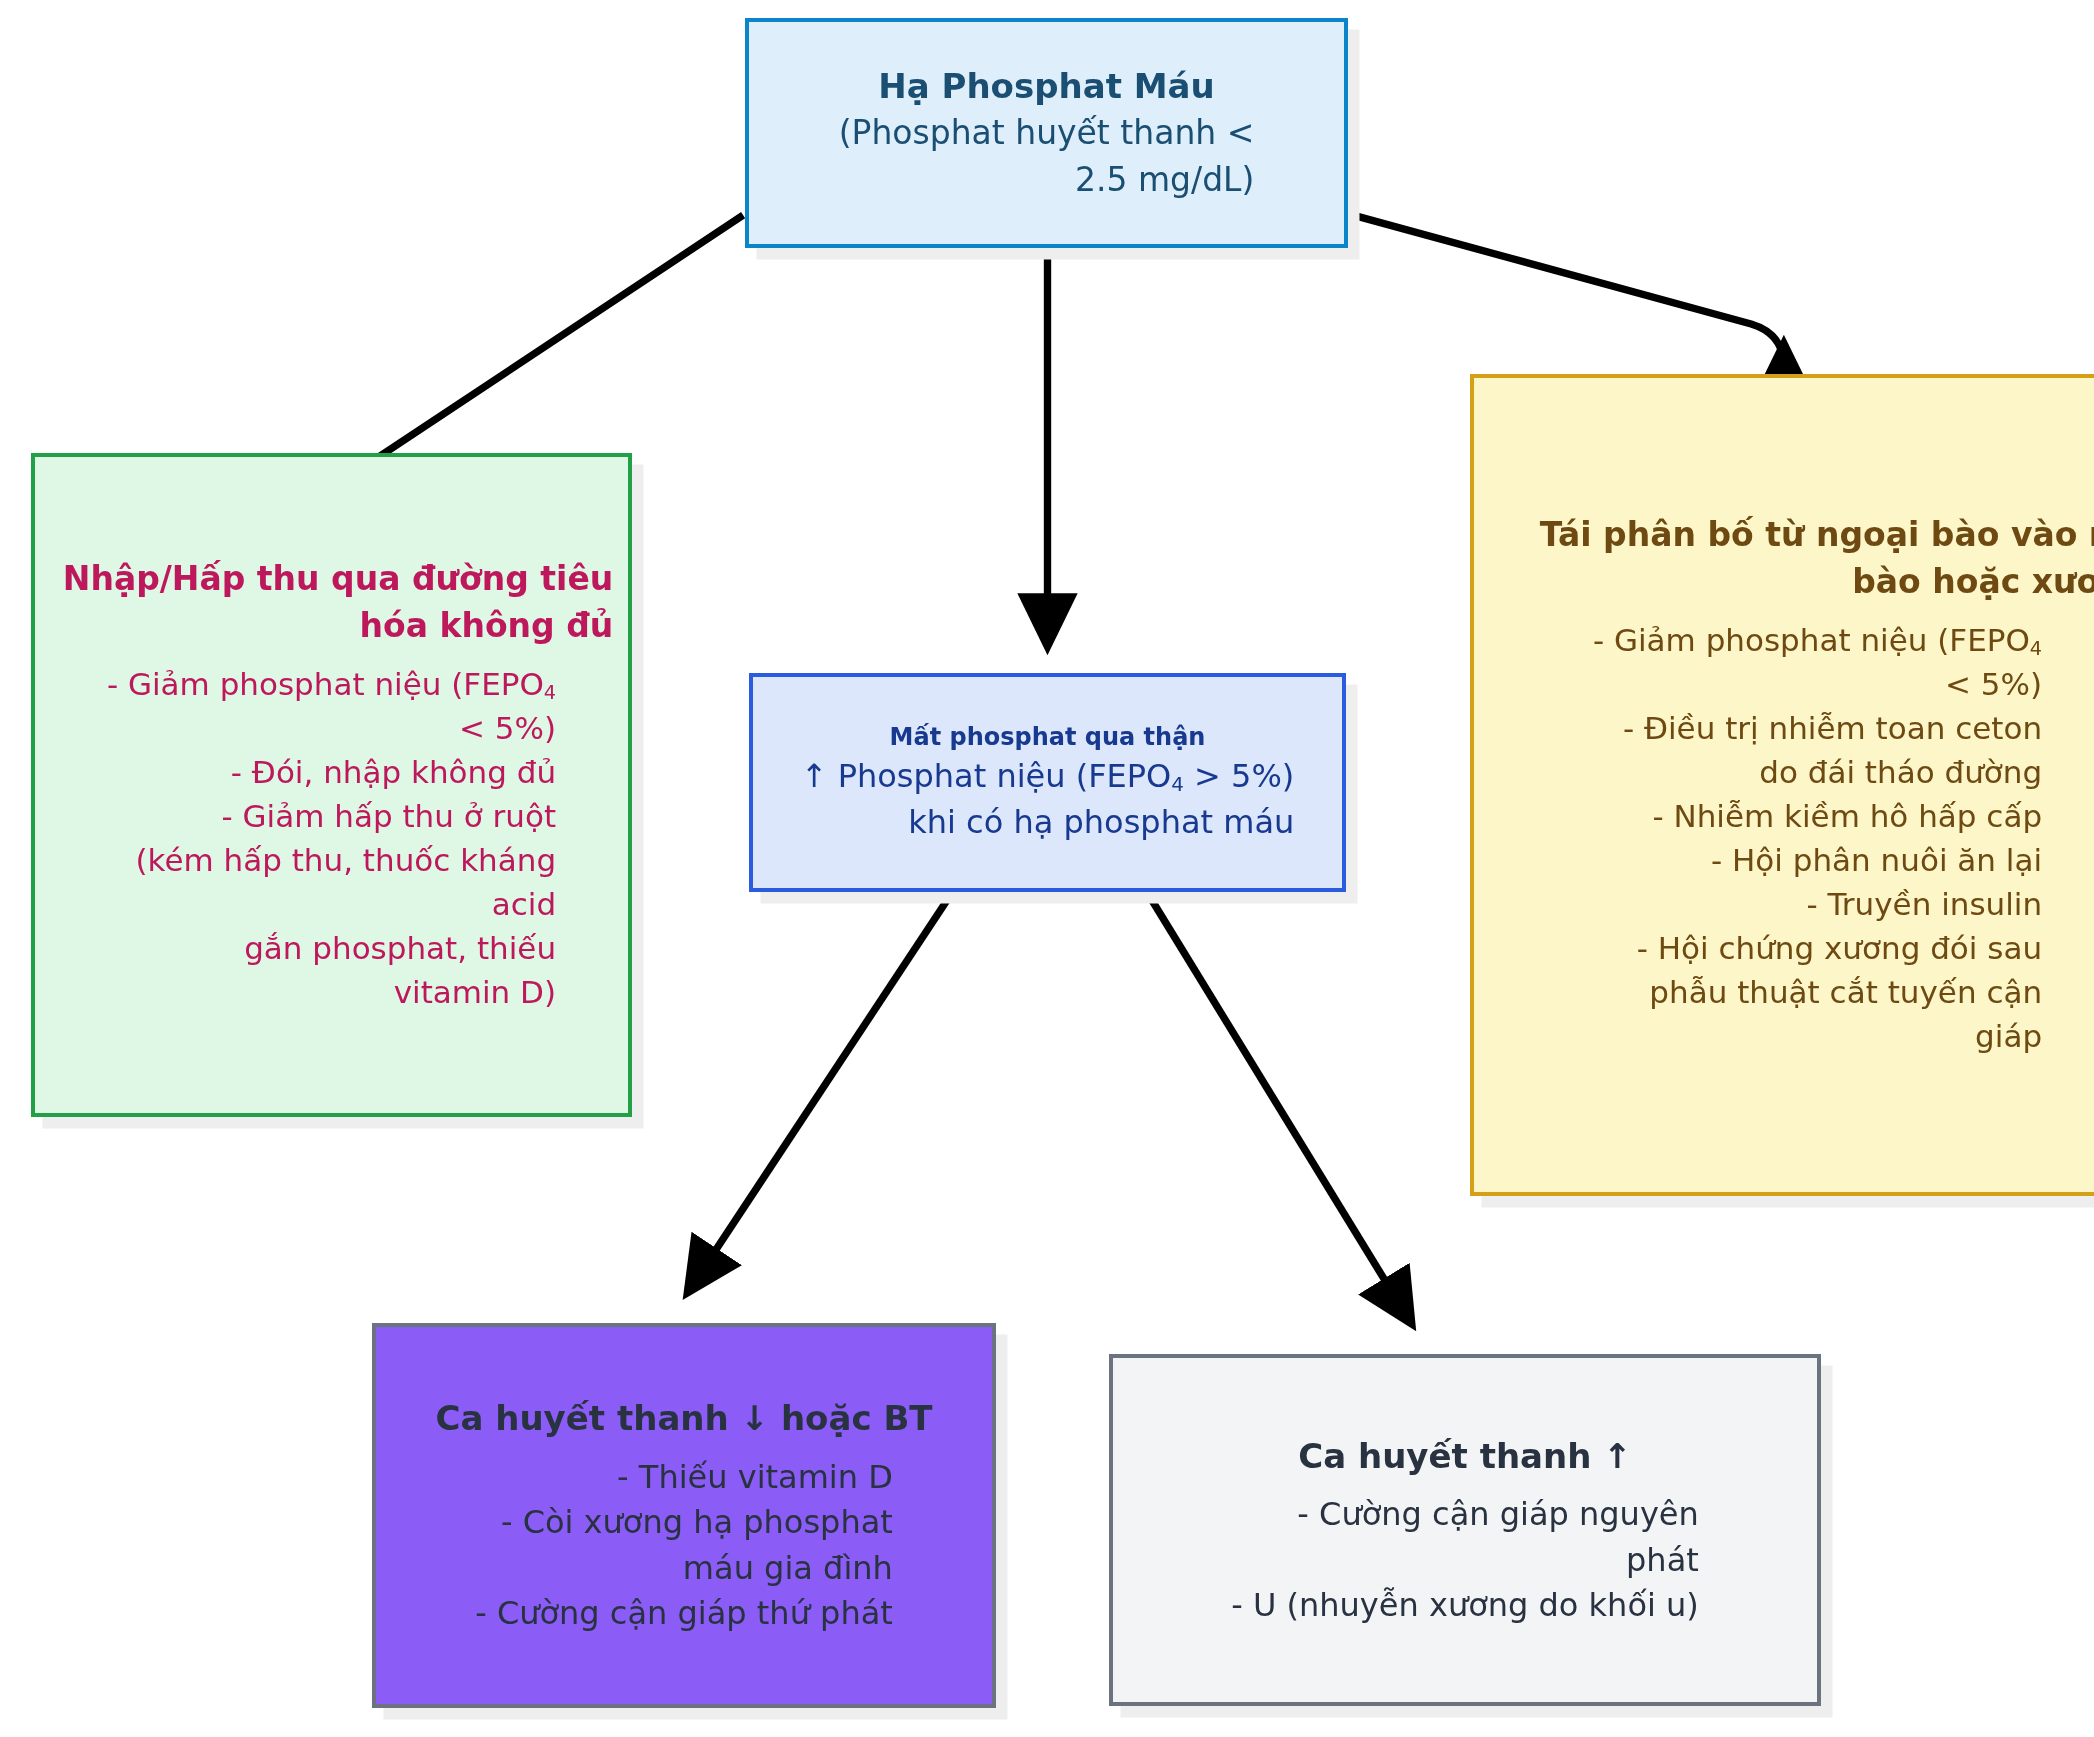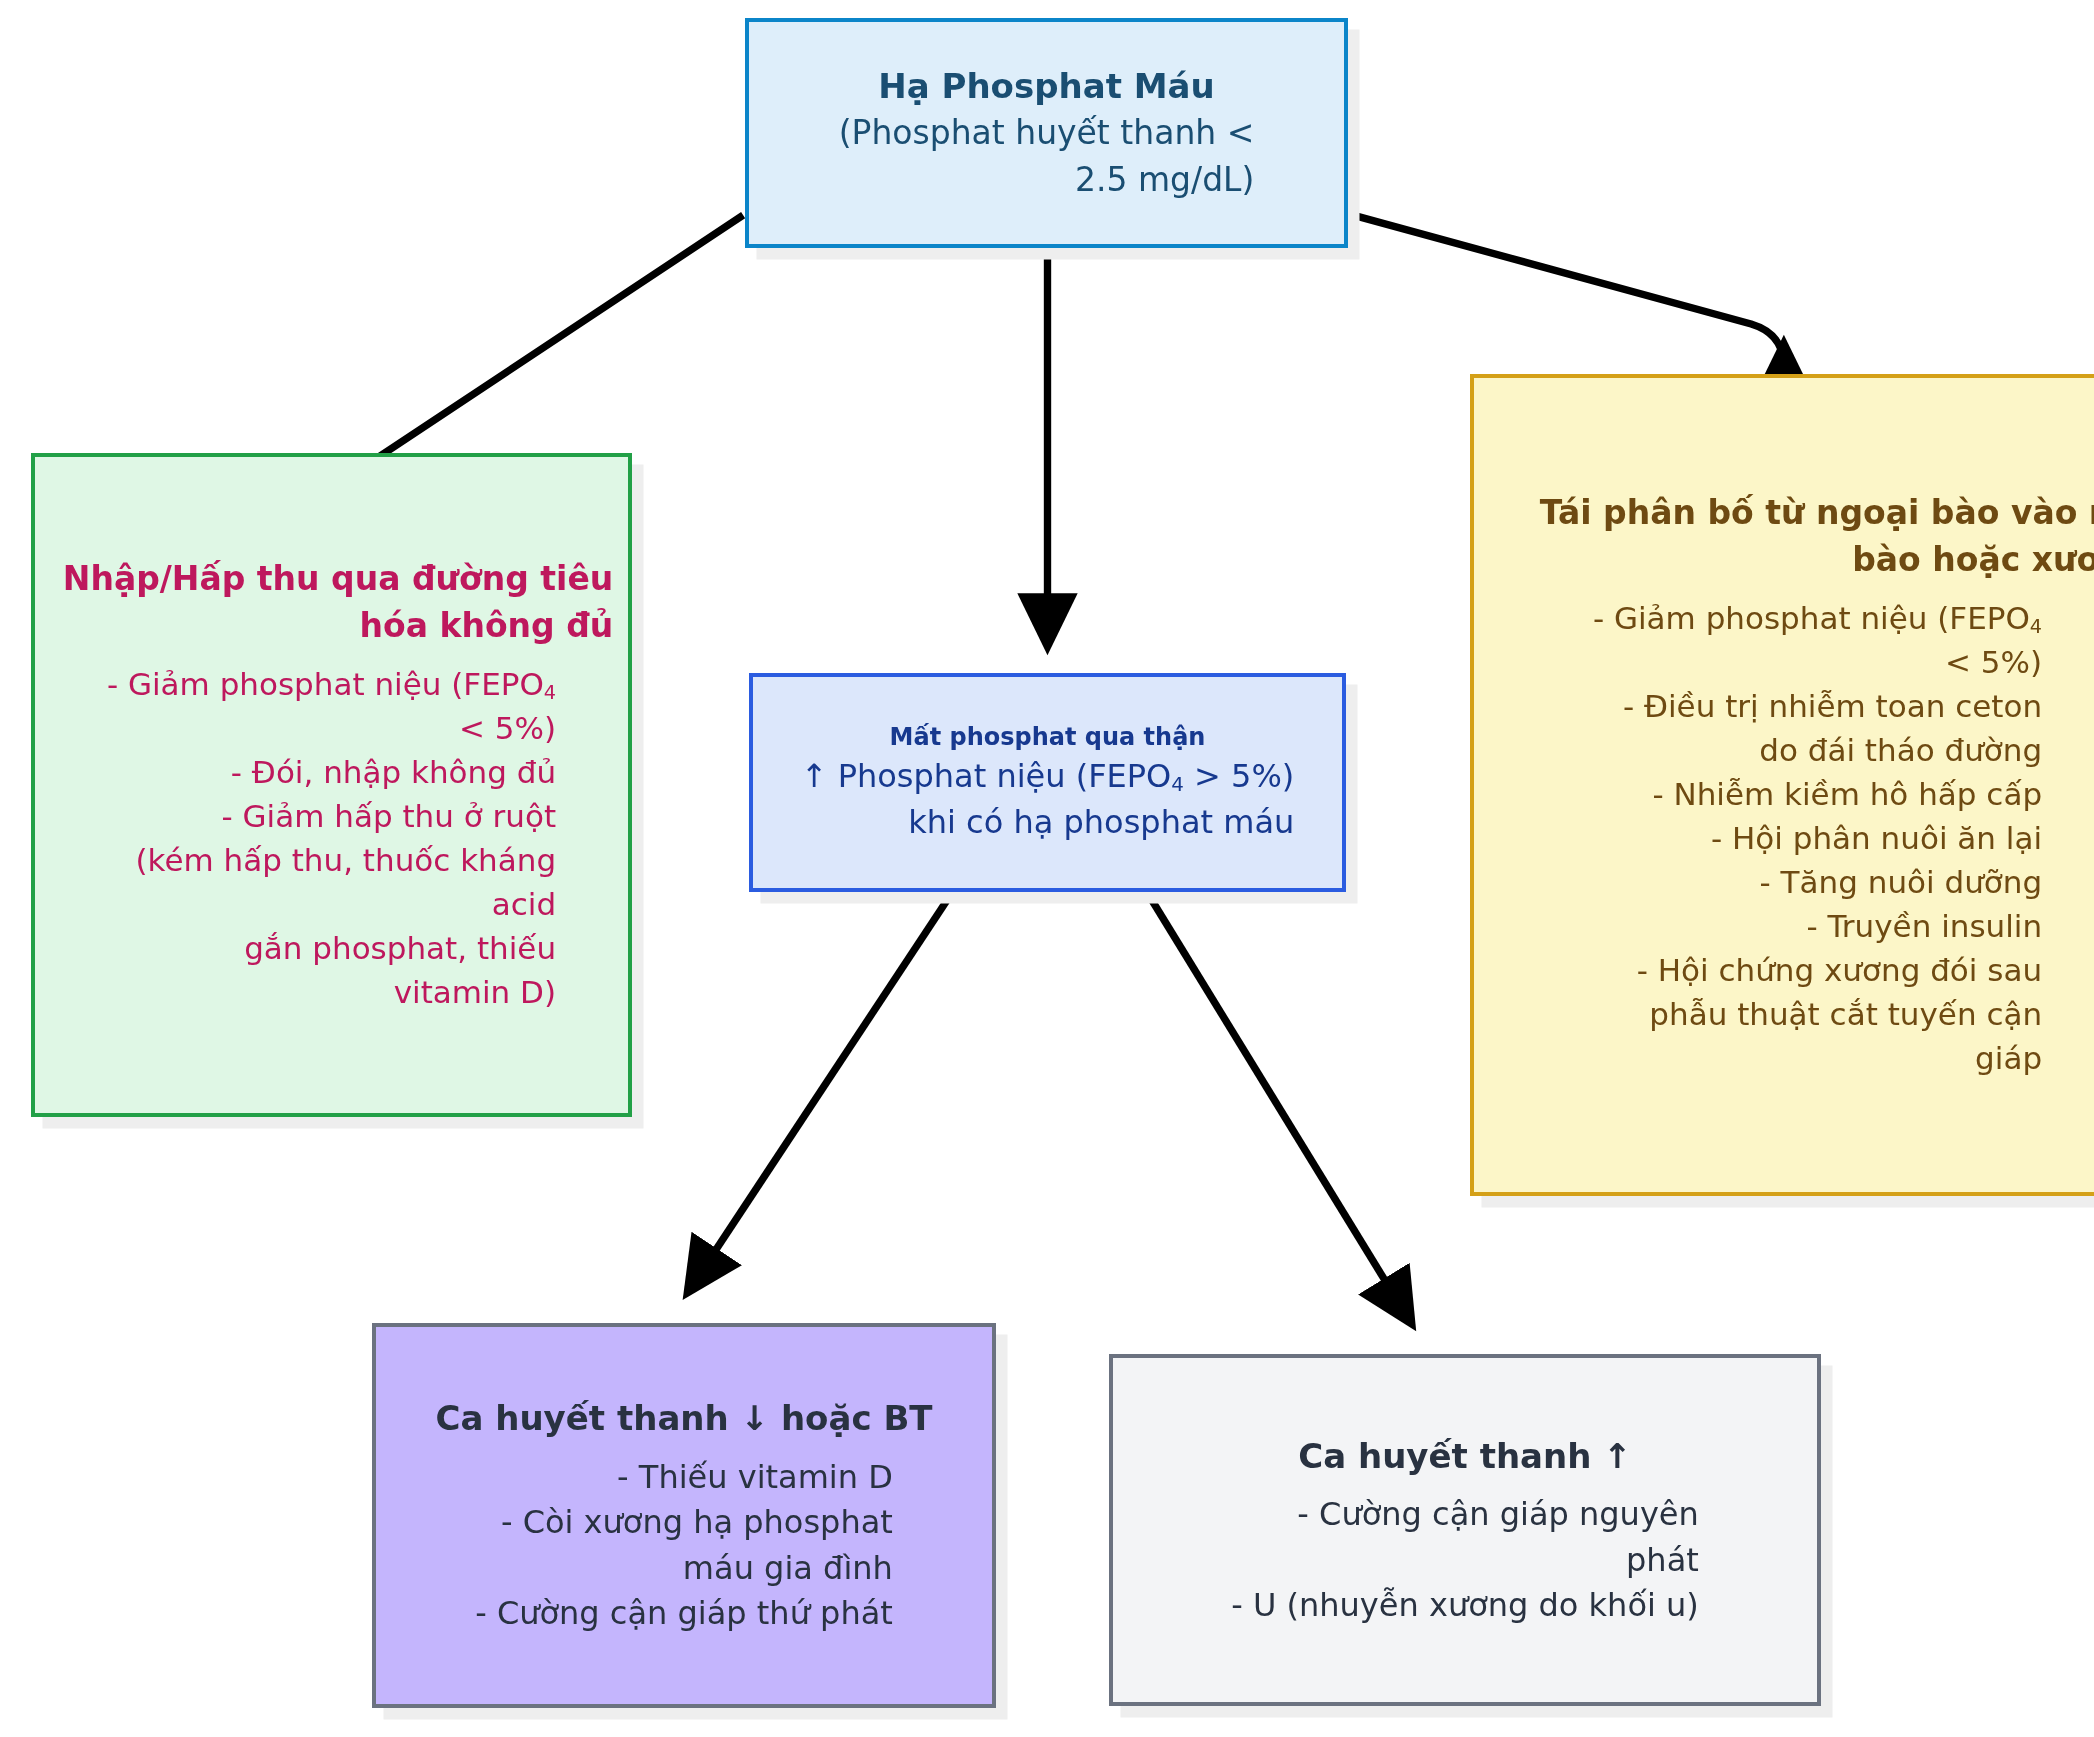--- a/index.html
+++ b/index.html
@@ -79,21 +79,21 @@
     background:#FCF6C8;
     border:4.1px solid #D4A017;
     color:#6E4A12;
     padding:0 14.7px;
   }
   #node-redistribution .title{font-size:33px;}
   #node-redistribution .body{font-size:31px;}
 
   #node-ca-low{
     left:372px; top:1323px; width:624px; height:385px;
-    background:#c4b5fd;
+    background:#8b5cf6;
     border:4.1px solid #6B7280;
     color:#293241;
     padding:0 11.5px;
   }
   #node-ca-low .title{font-size:34px;}
   #node-ca-low .body{font-size:32px;}
 
   #node-ca-high{
     left:1109px; top:1354px; width:712px; height:352px;
     background:#F3F4F6;
@@ -169,21 +169,20 @@
       <span class="ln">vào nội bào hoặc xương</span>
     </div>
     <span class="gap"></span>
     <div class="body">
       <span class="ln"><span>- Giảm phosphat niệu (FEPO</span><sub>4</sub></span>
       <span class="ln">&lt; 5%)</span>
       <span class="ln">- Điều trị nhiễm toan ceton</span>
       <span class="ln">do đái tháo đường</span>
       <span class="ln">- Nhiễm kiềm hô hấp cấp</span>
       <span class="ln">- Hội phân nuôi ăn lại</span>
-      <span class="ln">- Tăng nuôi dưỡng</span>
       <span class="ln">- Truyền insulin</span>
       <span class="ln">- Hội chứng xương đói sau</span>
       <span class="ln">phẫu thuật cắt tuyến cận</span>
       <span class="ln">giáp</span>
     </div>
   </div>
 
   <div class="node" id="node-ca-low">
     <div class="title">Ca huyết thanh ↓ hoặc BT</div>
     <span class="gap"></span>

